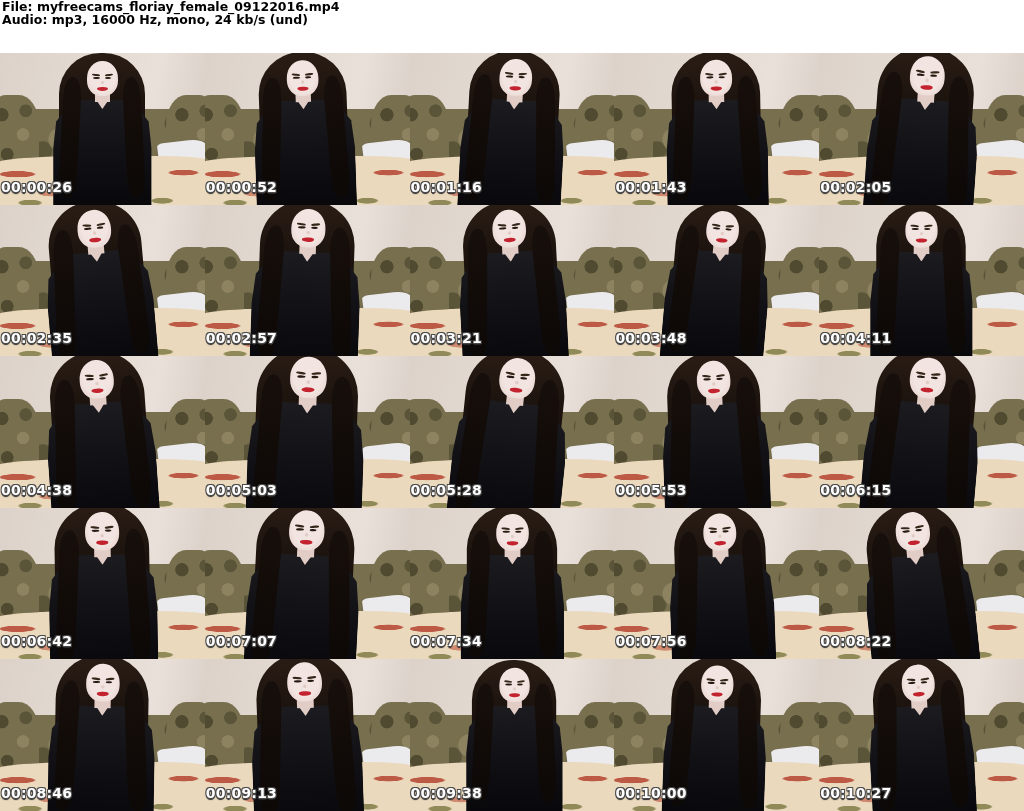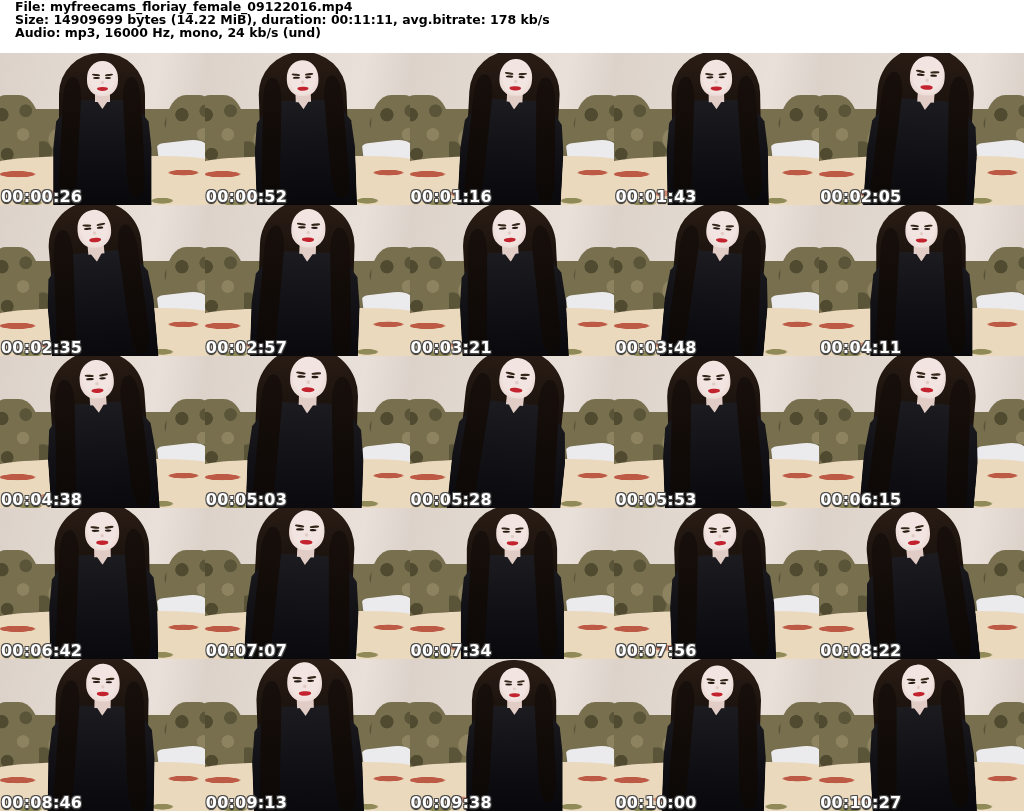--- a/index.html
+++ b/index.html
@@ -1,21 +1,21 @@
 <!DOCTYPE html>
 <html style="--wall: #e4dbd3; --couch: #776f4e; --couchDark: #4f4a30; --couchLight: #8d8360; --blanket: #ead9bd; --rose: #bd5a46; --roseLight: #d08a70; --leaf: #8f8a58; --hair: #170f0b; --hairLight: #2a1d15; --skin: #f2e4e0; --skinShade: #e2ccc6; --lips: #c2232e; --top: #121217; --pillow: #ebebee; --timestampText: #ffffff;"><head>
 <meta charset="utf-8">
 <style>
   * { margin:0; padding:0; box-sizing:border-box; }
   html,body { width:1024px; height:811px; background:#fff; overflow:hidden; }
   body { font-family:"DejaVu Sans","Liberation Sans",sans-serif; }
 
   
   .header {
-    height:53px; background:#fff; padding:0 0 0 15px;
+    height:53px; background:#fff; padding:0 0 0 2px;
     display:flex; flex-direction:column; justify-content:flex-start;
   }
   .header .line {
     font-weight:bold; font-size:12.5px; line-height:13.2px;
     color:#000; white-space:nowrap; letter-spacing:0;
   }
 
   
   .grid {
     width:1024px; height:758px;
@@ -123,33 +123,32 @@
   .eye-l { left:21%; }
   .eye-r { right:21%; }
   .nose { position:absolute; left:46%; top:56%; width:8%; height:8%; background:var(--skinShade); border-radius:50%; }
   .lips {
     position:absolute; left:31%; top:73%; width:38%; height:13%;
     background:var(--lips); border-radius:48% 48% 55% 55%;
   }
 
   
   .ts {
-    position:absolute; left:1px; bottom:2px;
-    font-weight:bold; font-size:16px; line-height:13px;
+    position:absolute; left:1px; bottom:11px;
+    font-weight:bold; font-size:14px; line-height:13px;
     color:var(--timestampText);
     text-shadow:-1px -1px 0 #4a4a4a,1px -1px 0 #4a4a4a,-1px 1px 0 #4a4a4a,1px 1px 0 #4a4a4a,0 2px 1px #2a2a2a;
     letter-spacing:.2px;
   }
 </style>
 </head>
 <body>
 
 <div class="header">
   <div class="line">File: myfreecams_floriay_female_09122016.mp4</div>
-  <div class="line">Size: 14909699 bytes (14.22 MiB), duration: 00:11:11, avg.bitrate: 178 kb/s</div>
   <div class="line">Audio: mp3, 16000 Hz, mono, 24 kb/s (und)</div>
 </div>
 
 <div class="grid">
     <div class="thumb" style="--ps: 1; --px: 0%; --pr: 0deg;">
     <div class="couch"></div>
     <div class="arm arm-l"></div>
     <div class="arm arm-r"></div>
     <div class="pillow"></div>
     <div class="blanket"></div>

